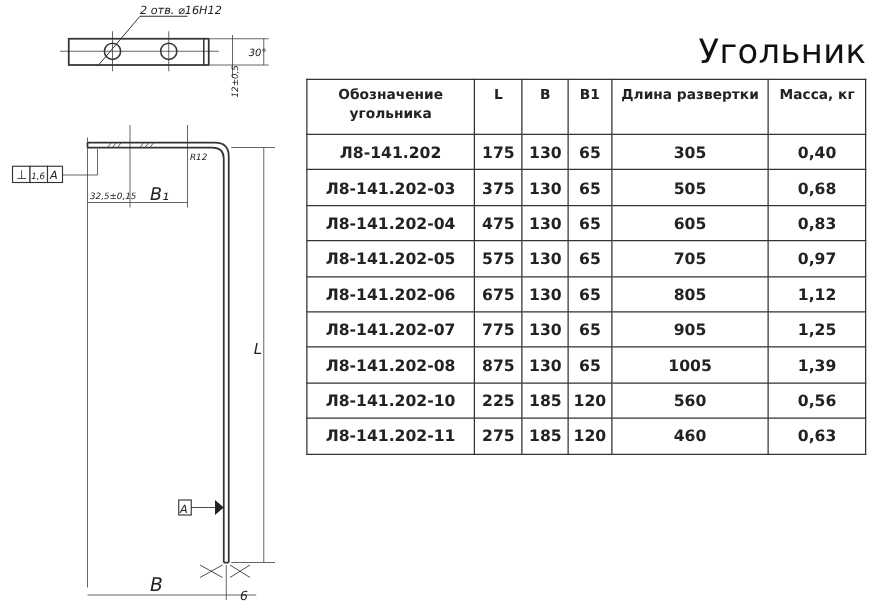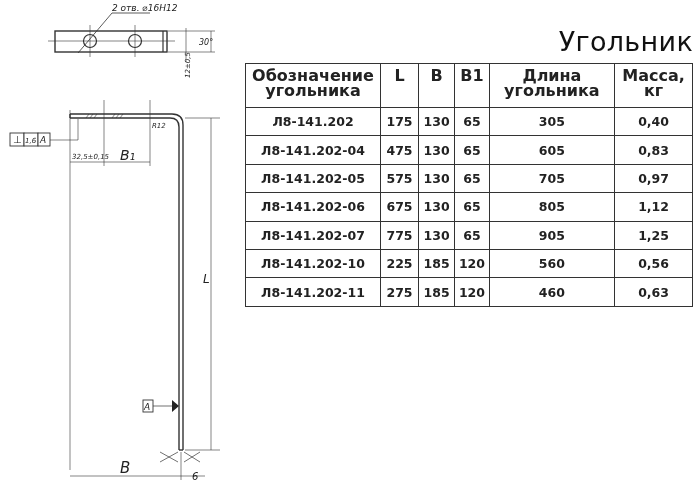--- a/index.html
+++ b/index.html
@@ -1,21 +1,21 @@
 <!DOCTYPE html>
 <html><head>
 <meta charset="utf-8">
 <style>
   html,body{margin:0;padding:0;background:#fff;}
   body{width:700px;height:487px;position:relative;overflow:hidden;font-family:"DejaVu Sans","Liberation Sans",sans-serif;color:#1a1a1a;}
   .drawing{position:absolute;left:0;top:0;width:240px;height:487px;}
   .title{position:absolute;left:245px;width:448px;top:26px;text-align:right;font-size:27px;font-weight:normal;color:#111;letter-spacing:0.3px;}
   table.spec{position:absolute;left:245px;top:63px;border-collapse:collapse;width:448px;}
   table.spec th,table.spec td{border:1.6px solid #333;text-align:center;font-size:12.5px;color:#222;padding:0;}
-  table.spec th{font-weight:bold;font-size:16px;vertical-align:top;padding-top:4px;height:39px;line-height:15px;}
+  table.spec th{font-weight:bold;font-size:11px;vertical-align:top;padding-top:4px;height:39px;line-height:15px;}
   table.spec td{height:27.4px;font-weight:bold;}
   .c0{width:135px}.c1{width:38px}.c2{width:36px}.c3{width:34px}.c4{width:127px}.c5{width:78px}
   svg text{font-family:"DejaVu Sans","Liberation Sans",sans-serif;font-style:italic;fill:#222;}
 </style>
 </head>
 <body>
 
 <svg class="drawing" width="240" height="487" viewBox="0 0 240 487">
   <g stroke="#333" fill="none" stroke-width="1.2">
 
@@ -99,32 +99,40 @@
 
 <div class="title">Угольник</div>
 
 <table class="spec">
   <thead>
     <tr>
       <th class="c0">Обозначение угольника</th>
       <th class="c1">L</th>
       <th class="c2">B</th>
       <th class="c3">B1</th>
-      <th class="c4">Длина угольника</th>
+      <th class="c4">Длина развертки</th>
       <th class="c5">Масса, кг</th>
     </tr>
   </thead>
   <tbody>
     <tr>
         <td>Л8-141.202</td>
         <td>175</td>
         <td>130</td>
         <td>65</td>
         <td>305</td>
         <td>0,40</td>
+      </tr>
+    <tr>
+        <td>Л8-141.202-03</td>
+        <td>375</td>
+        <td>130</td>
+        <td>65</td>
+        <td>505</td>
+        <td>0,68</td>
       </tr>
     <tr>
         <td>Л8-141.202-04</td>
         <td>475</td>
         <td>130</td>
         <td>65</td>
         <td>605</td>
         <td>0,83</td>
       </tr>
     <tr>
@@ -145,20 +153,28 @@
       </tr>
     <tr>
         <td>Л8-141.202-07</td>
         <td>775</td>
         <td>130</td>
         <td>65</td>
         <td>905</td>
         <td>1,25</td>
       </tr>
     <tr>
+        <td>Л8-141.202-08</td>
+        <td>875</td>
+        <td>130</td>
+        <td>65</td>
+        <td>1005</td>
+        <td>1,39</td>
+      </tr>
+    <tr>
         <td>Л8-141.202-10</td>
         <td>225</td>
         <td>185</td>
         <td>120</td>
         <td>560</td>
         <td>0,56</td>
       </tr>
     <tr>
         <td>Л8-141.202-11</td>
         <td>275</td>

